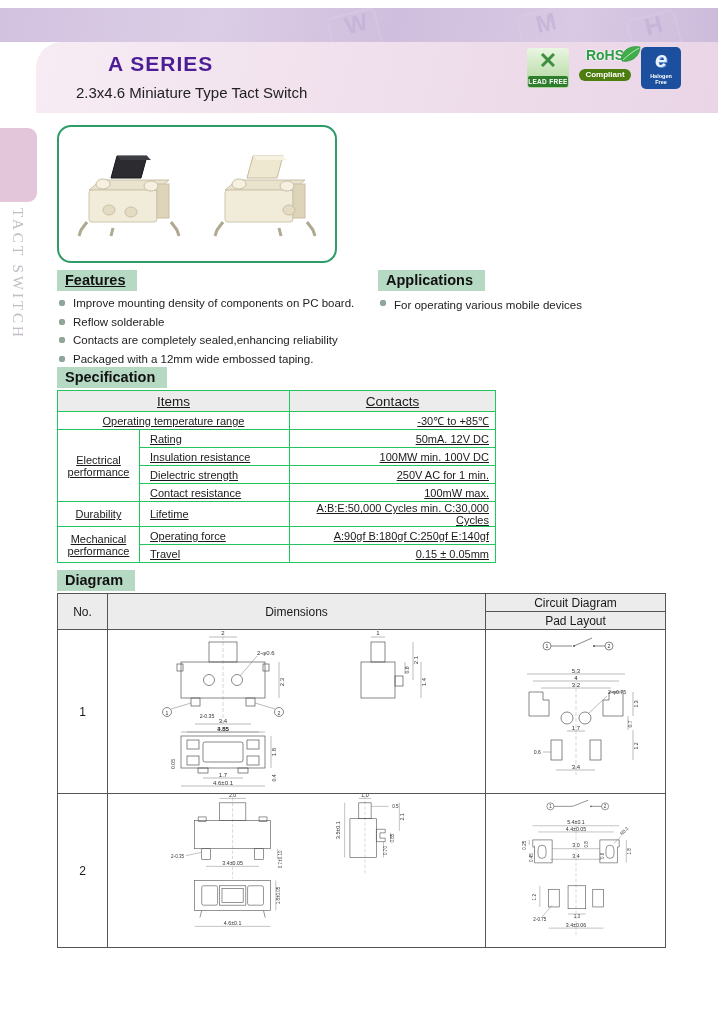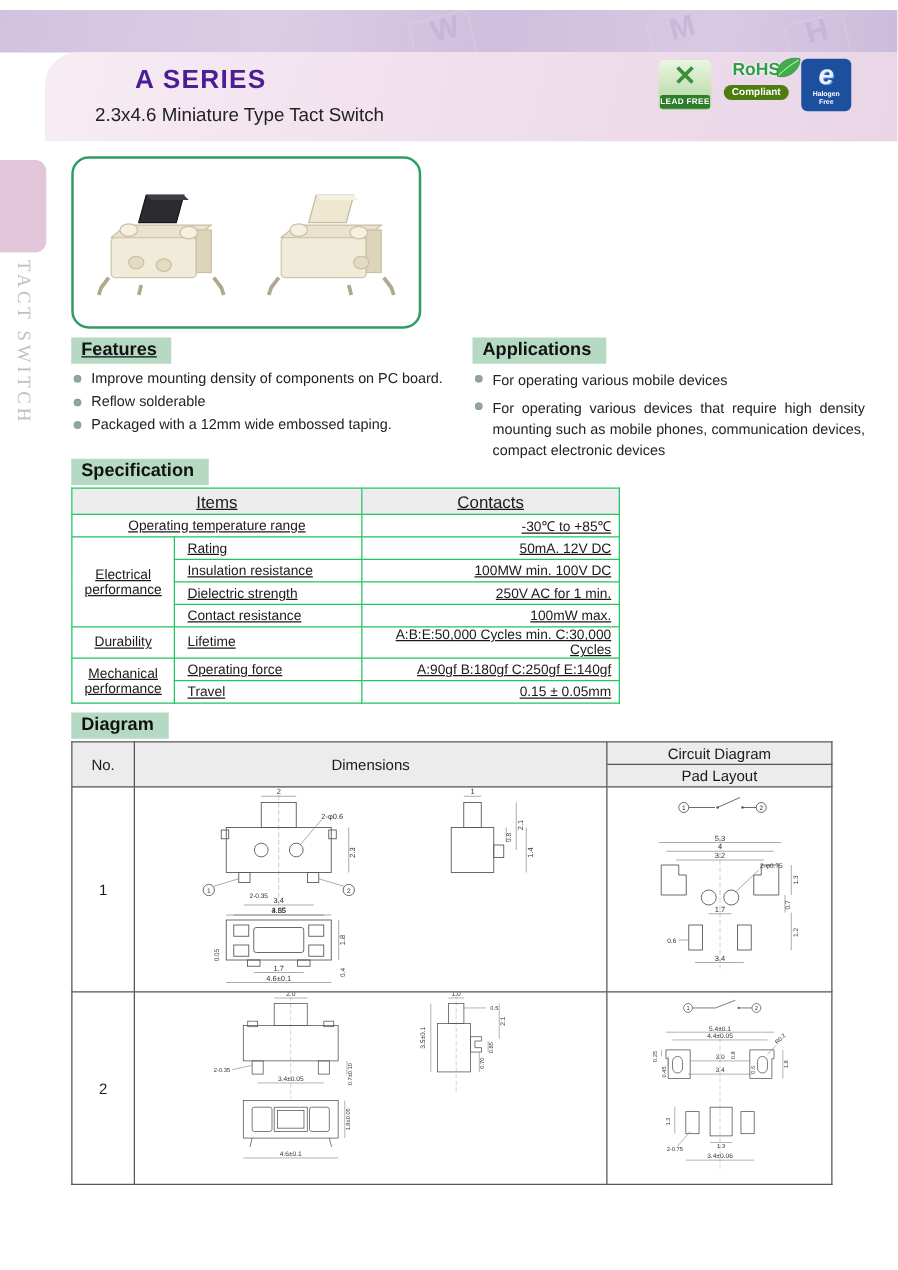--- a/index.html
+++ b/index.html
@@ -151,27 +151,27 @@
     <polygon points="38,34 44,12 74,12 68,34" fill="#efe8d0" stroke="#c4bb9f" stroke-width="1"></polygon>
     <polygon points="44,12 74,12 78,16 48,16" fill="#f7f2df"></polygon>
     <ellipse cx="80" cy="66" rx="6" ry="5" fill="#e4dcc2" stroke="#c9c0a6"></ellipse>
   </svg>
 </div>
 
 <div class="sec-label lbl-features">Features</div>
 <div class="blist features-list">
   <div class="item"><span class="dot"></span><span>Improve mounting density of components on PC board.</span></div>
   <div class="item"><span class="dot"></span><span>Reflow solderable</span></div>
+  <div class="item"><span class="dot"></span><span>Contacts are completely sealed,enhancing reliability</span></div>
   <div class="item"><span class="dot"></span><span>Packaged with a 12mm wide embossed taping.</span></div>
 </div>
 
 <div class="sec-label lbl-apps">Applications</div>
 <div class="blist apps-list">
   <div class="item"><span class="dot"></span><span>For operating various mobile devices</span></div>
-  <div class="item"><span class="dot"></span><span>For operating various devices that require high density mounting such as mobile phones, communication devices, compact electronic devices</span></div>
 </div>
 
 <div class="sec-label lbl-spec">Specification</div>
 <table class="spec-table">
   <colgroup>
       <col style="width:82px">
       <col style="width:150px">
       <col style="width:206px">
     </colgroup>
   <tbody>

